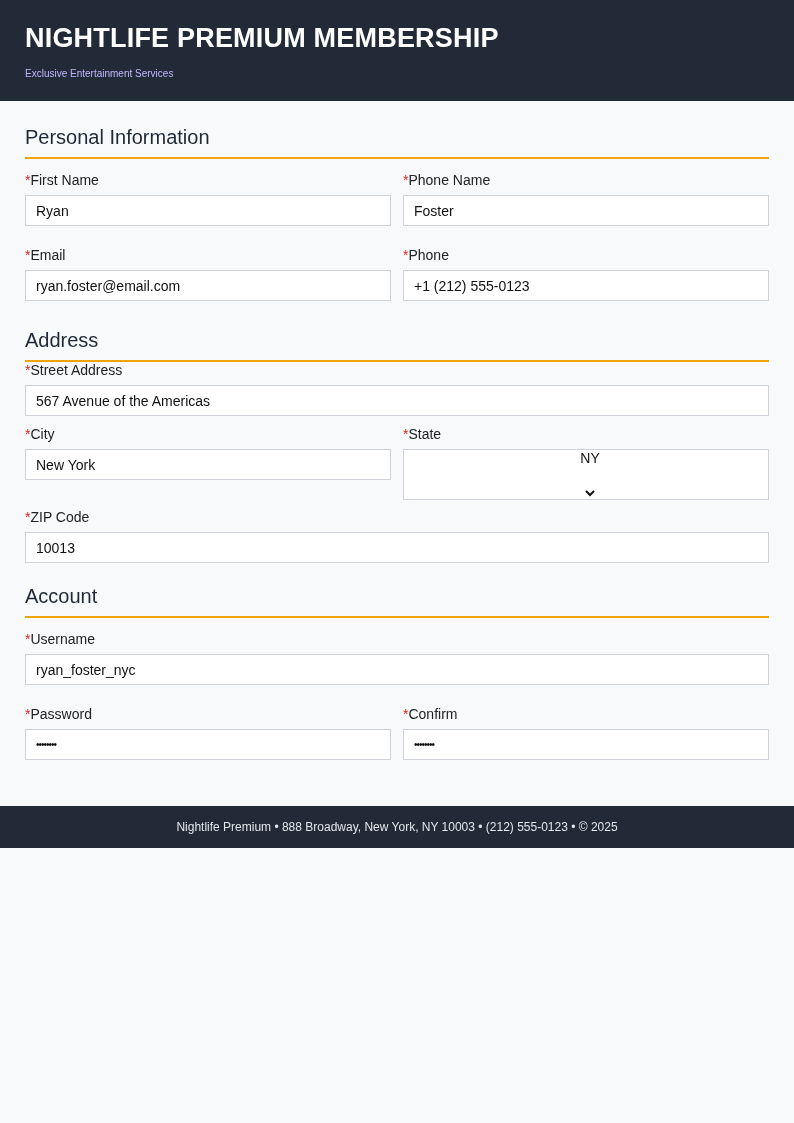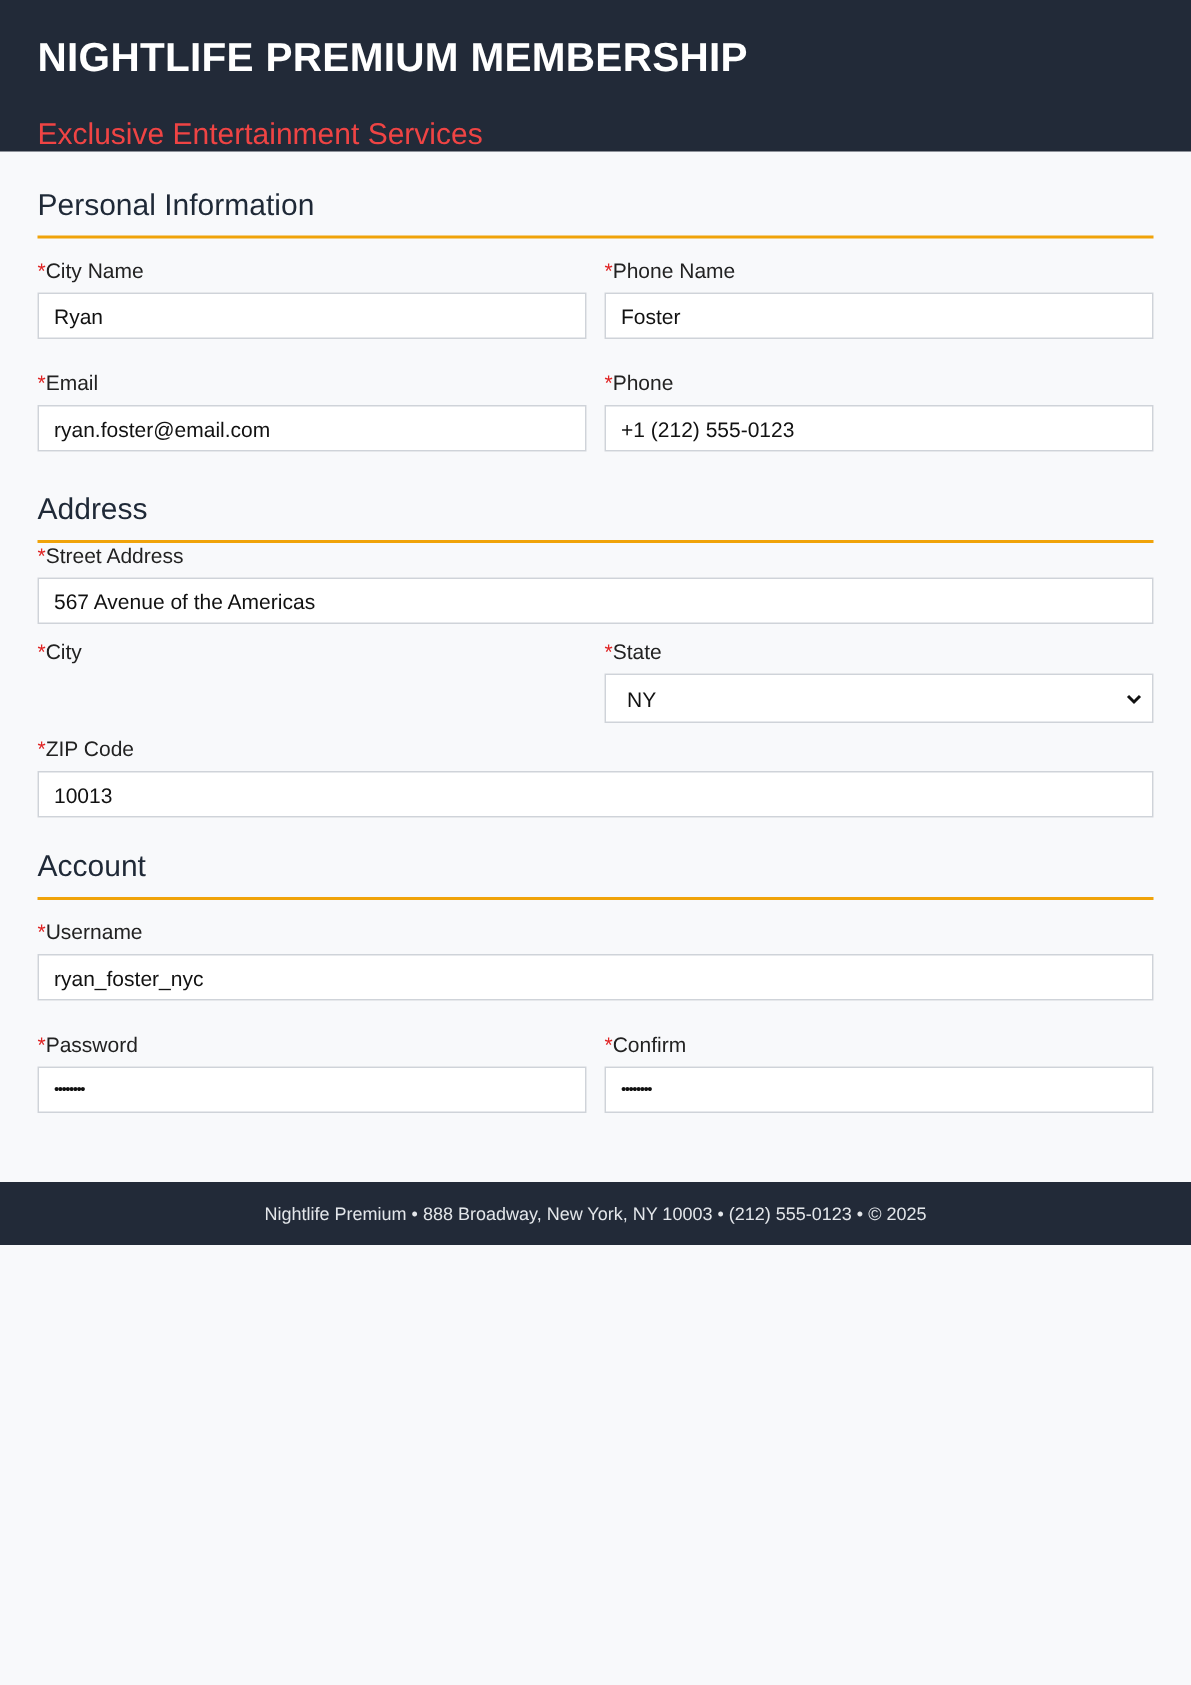--- a/index.html
+++ b/index.html
@@ -1,47 +1,47 @@
 <!DOCTYPE html>
 <html><head>
 <meta charset="utf-8">
 <style>
   * { box-sizing: border-box; margin: 0; padding: 0; }
   html, body { width: 794px; height: 1123px; background: #f8f9fb; font-family: "Liberation Sans", sans-serif; color: #1f2937; }
   .header { background: #222a38; height: 101px; padding: 22px 25px 12px 25px; }
   .header-title { color: #ffffff; font-size: 27px; font-weight: bold; letter-spacing: 0.2px; line-height: 32px; }
-  .header-subtitle { color: #ef4444; font-size: 20px; margin-top: 27px; line-height: 18px; }
+  .header-subtitle { color: #c4b5fd; font-size: 10px; margin-top: 11px; line-height: 18px; }
   .content { padding: 0 25px; border-radius: 22px; }
   .section-title { font-size: 20px; color: #1f2937; padding-top: 24px; line-height: 24px; padding-bottom: 8px; border-bottom: 2px solid #f0a30a; }
   .section-title.s2 { padding-top: 27px; }
   .section-title.s3 { padding-top: 21px; }
   .row { display: flex; gap: 12px; }
   .field { flex: 1; }
   .label { font-size: 14px; color: #222; line-height: 16px; display: block; }
   .req { color: #e02424; }
   .input { width: 100%; height: 31px; border: 1px solid #cfd3d9; background: #fff; font-family: "Liberation Sans", sans-serif; font-size: 14px; color: #111; padding: 0 10px; margin-top: 7px; display: flex; align-items: center; }
-  .select { height: 33px; justify-content: space-between; padding-left: 14px; padding-right: 6px; }
+  .select { height: 51px; justify-content: space-between; padding-left: 14px; padding-right: 6px; flex-direction: column; }
   .chev { width: 12px; height: 12px; }
   .pw { font-size: 10px; letter-spacing: -1px; }
   .footer { background: #222a38; height: 42px; margin-top: 46px; display: flex; align-items: center; justify-content: center; color: #e3e6ea; font-size: 12px; }
 </style>
 </head>
 <body>
 
 <div class="header">
   <div class="header-title">NIGHTLIFE PREMIUM MEMBERSHIP</div>
   <div class="header-subtitle">Exclusive Entertainment Services</div>
 </div>
 
 <div class="content">
 
   <div class="section-title">Personal Information</div>
   <div class="row" style="margin-top:13px;">
     <div class="field">
-      <label class="label"><span class="req">*</span><span>City Name</span></label>
+      <label class="label"><span class="req">*</span><span>First Name</span></label>
       <div class="input">Ryan</div>
     </div>
     <div class="field">
       <label class="label"><span class="req">*</span><span>Phone Name</span></label>
       <div class="input">Foster</div>
     </div>
   </div>
   <div class="row" style="margin-top:21px;">
     <div class="field">
       <label class="label"><span class="req">*</span><span>Email</span></label>
@@ -56,20 +56,21 @@
   <div class="section-title s2">Address</div>
   <div class="row" style="">
     <div class="field">
       <label class="label"><span class="req">*</span><span>Street Address</span></label>
       <div class="input">567 Avenue of the Americas</div>
     </div>
   </div>
   <div class="row" style="margin-top:10px;">
     <div class="field">
       <label class="label"><span class="req">*</span><span>City</span></label>
+      <div class="input">New York</div>
     </div>
     <div class="field">
       <label class="label"><span class="req">*</span><span>State</span></label>
       <div class="input select">
         <span>NY</span>
         <svg class="chev" viewBox="0 0 12 12">
             <path d="M2 4 L6 8 L10 4" fill="none" stroke="#111" stroke-width="2"></path>
           </svg>
       </div>
     </div>

